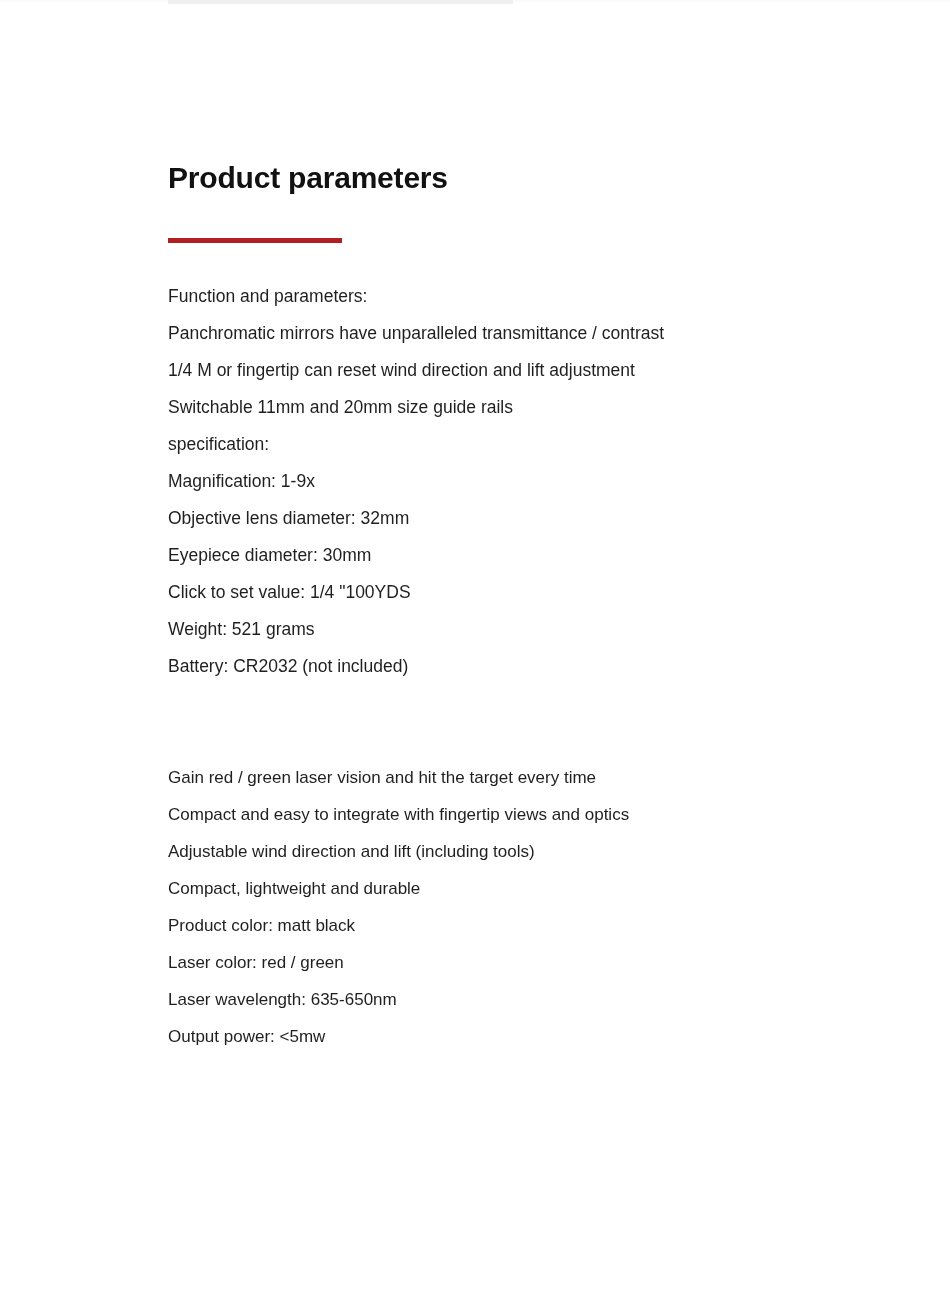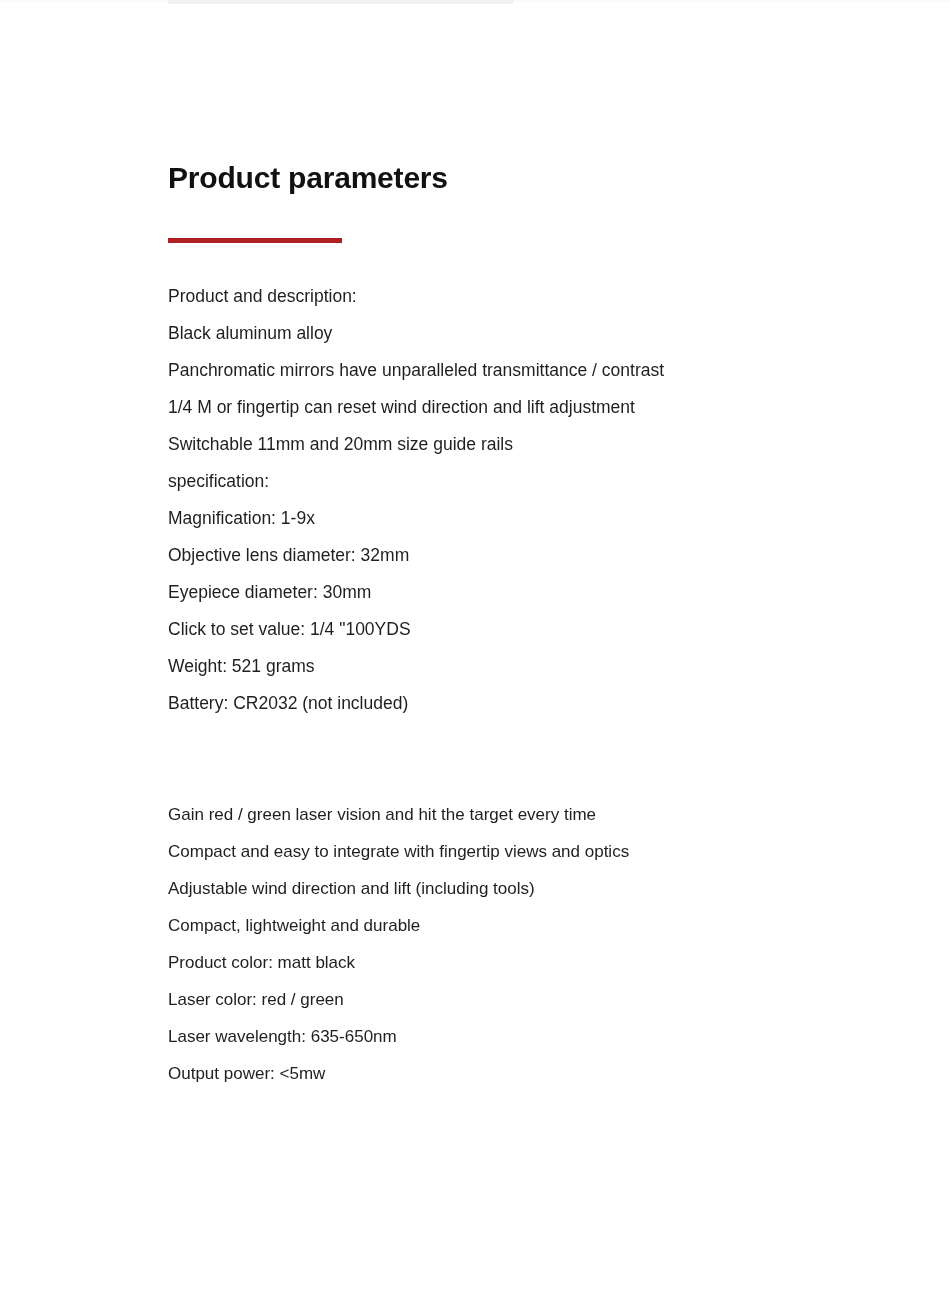--- a/index.html
+++ b/index.html
@@ -104,22 +104,21 @@
     <div class="seam-strip"></div>
   </div>
 
   <div class="content">
 
     <h1 class="page-title">Product parameters</h1>
 
     <div class="title-rule" style="background: rgb(176, 31, 36);"></div>
 
     <div class="spec-block">
-      <div class="spec-line">Product and description:</div>
-      <div class="spec-line">Black aluminum alloy</div>
+      <div class="spec-line">Function and parameters:</div>
       <div class="spec-line">Panchromatic mirrors have unparalleled transmittance / contrast</div>
       <div class="spec-line">1/4 M or fingertip can reset wind direction and lift adjustment</div>
       <div class="spec-line">Switchable 11mm and 20mm size guide rails</div>
       <div class="spec-line">specification:</div>
       <div class="spec-line">Magnification: 1-9x</div>
       <div class="spec-line">Objective lens diameter: 32mm</div>
       <div class="spec-line">Eyepiece diameter: 30mm</div>
       <div class="spec-line">Click to set value: 1/4 "100YDS</div>
       <div class="spec-line">Weight: 521 grams</div>
       <div class="spec-line">Battery: CR2032 (not included)</div>

